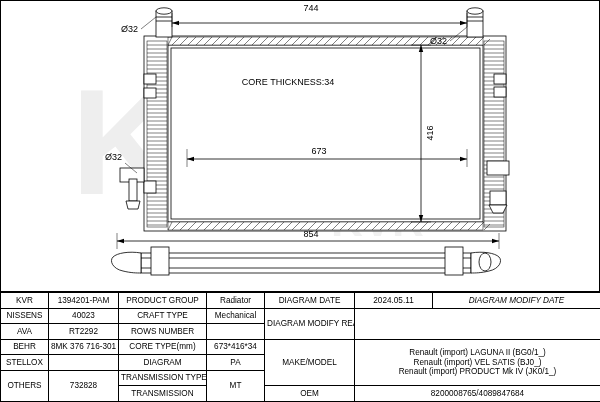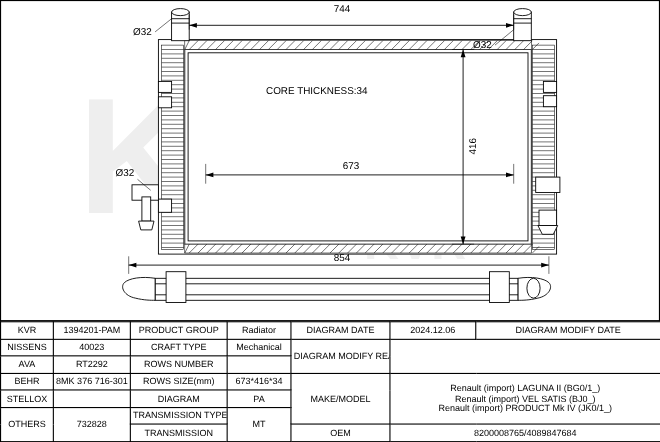--- a/index.html
+++ b/index.html
@@ -82,21 +82,21 @@
   table.spec td {
     border: 1px solid #000;
     font-size: 8.2px;
     text-align: center;
     vertical-align: middle;
     padding: 0 2px;
     line-height: 1.15;
     white-space: nowrap;
     overflow: hidden;
   }
-  td.lft { text-align: left; padding-left: 4px; }
+  td.lft { text-align: left; padding-left: 4px; font-style: italic; }
   .makecell { font-size: 8px; line-height: 1.45; margin-top: 22px; }
 </style>
 </head>
 <body>
 
 <div id="page">
 
   <div id="drawing">
 
     <div class="wm">KVR</div>
@@ -386,21 +386,21 @@
         <col style="width:168px">
       </colgroup>
       <tbody>
 
         <tr>
           <td>KVR</td>
           <td>1394201-PAM</td>
           <td>PRODUCT GROUP</td>
           <td>Radiator</td>
           <td>DIAGRAM DATE</td>
-          <td>2024.12.06</td>
+          <td>2024.05.11</td>
           <td class="lft">DIAGRAM MODIFY DATE</td>
         </tr>
 
         <tr>
           <td>NISSENS</td>
           <td>40023</td>
           <td>CRAFT TYPE</td>
           <td>Mechanical</td>
           <td rowspan="2">DIAGRAM MODIFY REASON</td>
           <td colspan="2" rowspan="2"></td>
@@ -409,21 +409,21 @@
         <tr>
           <td>AVA</td>
           <td>RT2292</td>
           <td>ROWS NUMBER</td>
           <td></td>
         </tr>
 
         <tr>
           <td>BEHR</td>
           <td>8MK 376 716-301</td>
-          <td>ROWS SIZE(mm)</td>
+          <td>CORE TYPE(mm)</td>
           <td>673*416*34</td>
           <td rowspan="3">MAKE/MODEL</td>
           <td colspan="2" rowspan="3" class="makecell">
             <div>Renault (import) LAGUNA II (BG0/1_)</div>
             <div>Renault (import) VEL SATIS (BJ0_)</div>
             <div>Renault (import) PRODUCT Mk IV (JK0/1_)</div>
           </td>
         </tr>
 
         <tr>

